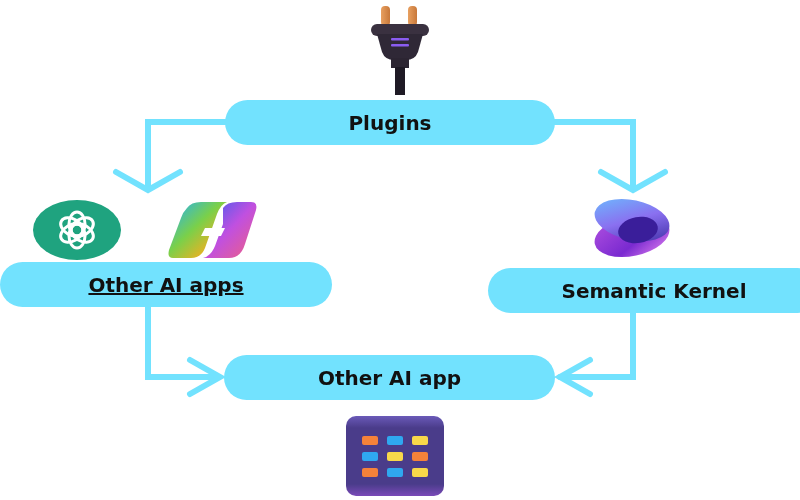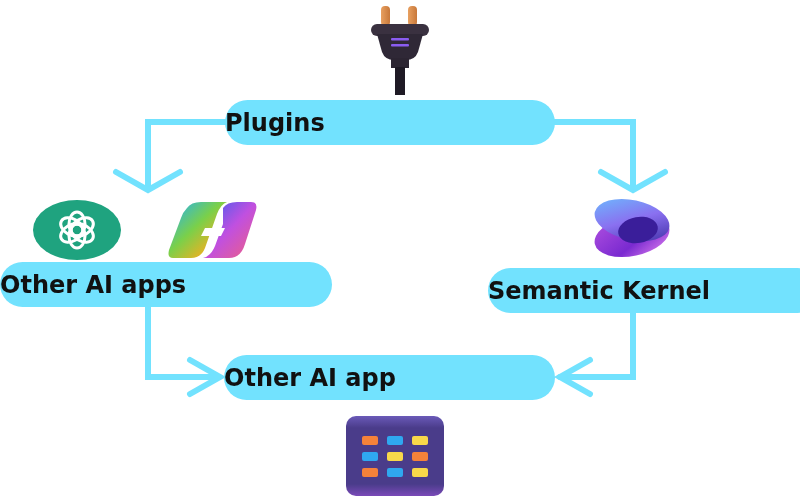--- a/index.html
+++ b/index.html
@@ -1,17 +1,17 @@
 <!DOCTYPE html>
 <html><head>
 <meta charset="utf-8">
 <style>
   html, body { margin:0; padding:0; background:#ffffff; }
   body { width:800px; height:500px; position:relative; overflow:hidden; font-family:"DejaVu Sans", sans-serif; }
-  .pill { position:absolute; background:#72E2FE; border-radius:24px; display:flex; align-items:center; color:#111; font-weight:bold; font-size:24px; height:45px; }
+  .pill { position:absolute; background:#72E2FE; border-radius:24px; display:flex; align-items:center; justify-content:center; color:#111; font-weight:bold; font-size:20px; height:45px; }
   #connectors { position:absolute; left:0; top:0; width:800px; height:500px; }
   .icon { position:absolute; }
 </style>
 </head>
 <body>
 
 <svg id="connectors" viewBox="0 0 800 500">
   <g fill="none" stroke="#72E2FE" stroke-width="6" stroke-linecap="round" stroke-linejoin="miter">
 
     <path d="M228 122 H148 V188"></path>
@@ -73,21 +73,21 @@
       <stop offset="0" stop-color="#3060f0"></stop>
         <stop offset="0.5" stop-color="#c050e0"></stop>
         <stop offset="1" stop-color="#f06080"></stop>
     </linearGradient>
   </defs>
   <path d="M22 8 Q26 2 36 2 H62 Q56 4 52 14 L40 48 Q36 58 26 58 H8 Q2 58 4 50 L16 18 Q18 12 22 8 Z" fill="url(#cpA)"></path>
   <path d="M58 8 Q62 2 72 2 H86 Q93 2 91 10 L80 44 Q76 58 64 58 H38 Q46 56 50 46 L58 24 Z" fill="url(#cpB)"></path>
   <path d="M40 28 H60 L56 36 H36 Z" fill="#ffffff"></path>
 </svg>
 
-<div class="pill" style="left:0px; top:262px; width:332px;">
+<div class="pill" style="left:0px; top:262px; width:332px;text-decoration:underline;">
   <span>Other AI apps</span>
 </div>
 
 <svg class="icon" style="left:590px; top:196px;" width="84" height="64" viewBox="0 0 84 64">
   <defs>
     <linearGradient id="skA" x1="0" y1="0" x2="1" y2="1">
       <stop offset="0" stop-color="#6ac0ff"></stop>
         <stop offset="0.5" stop-color="#8a70f0"></stop>
         <stop offset="1" stop-color="#3a2aa0"></stop>
     </linearGradient>

